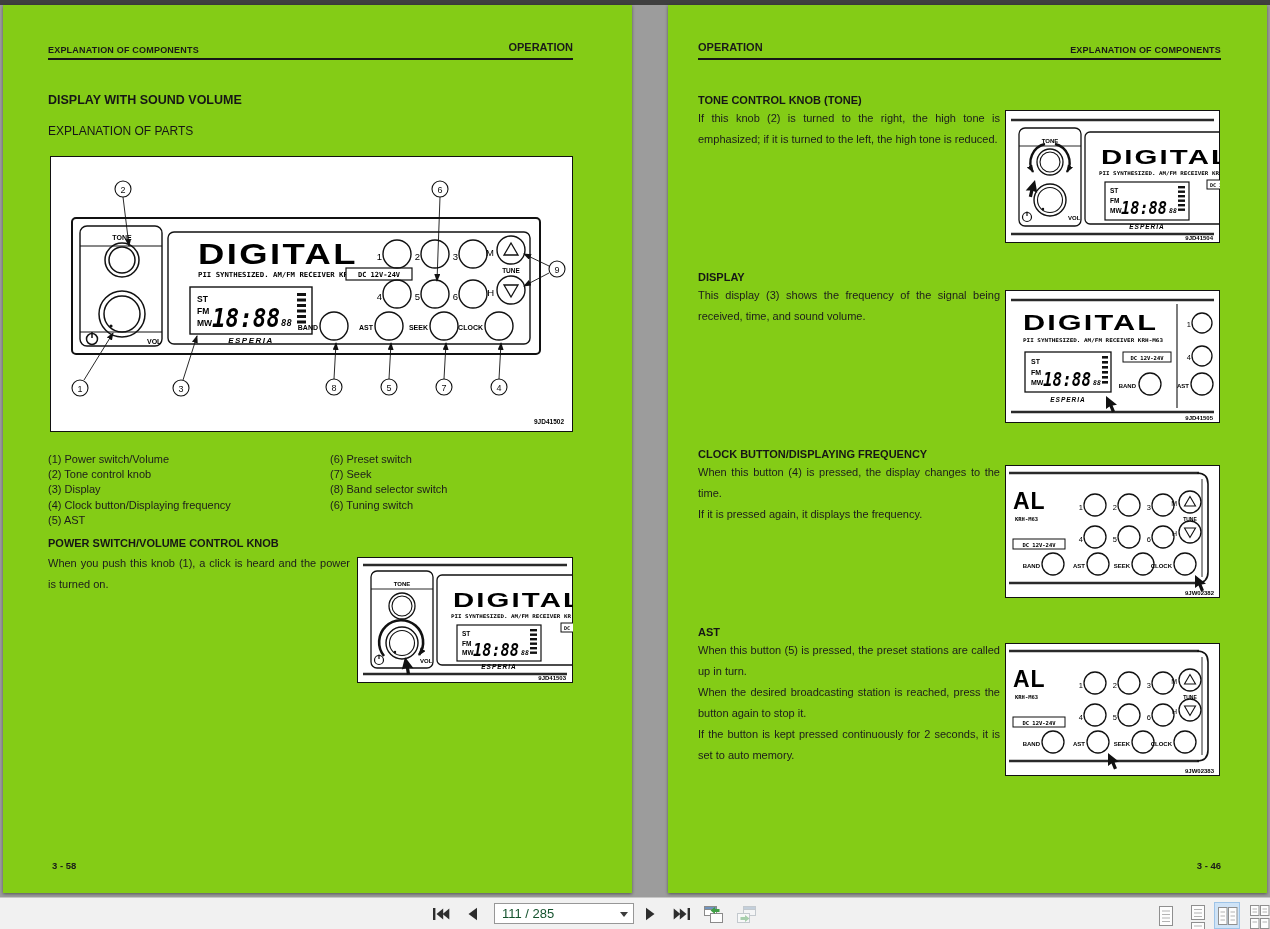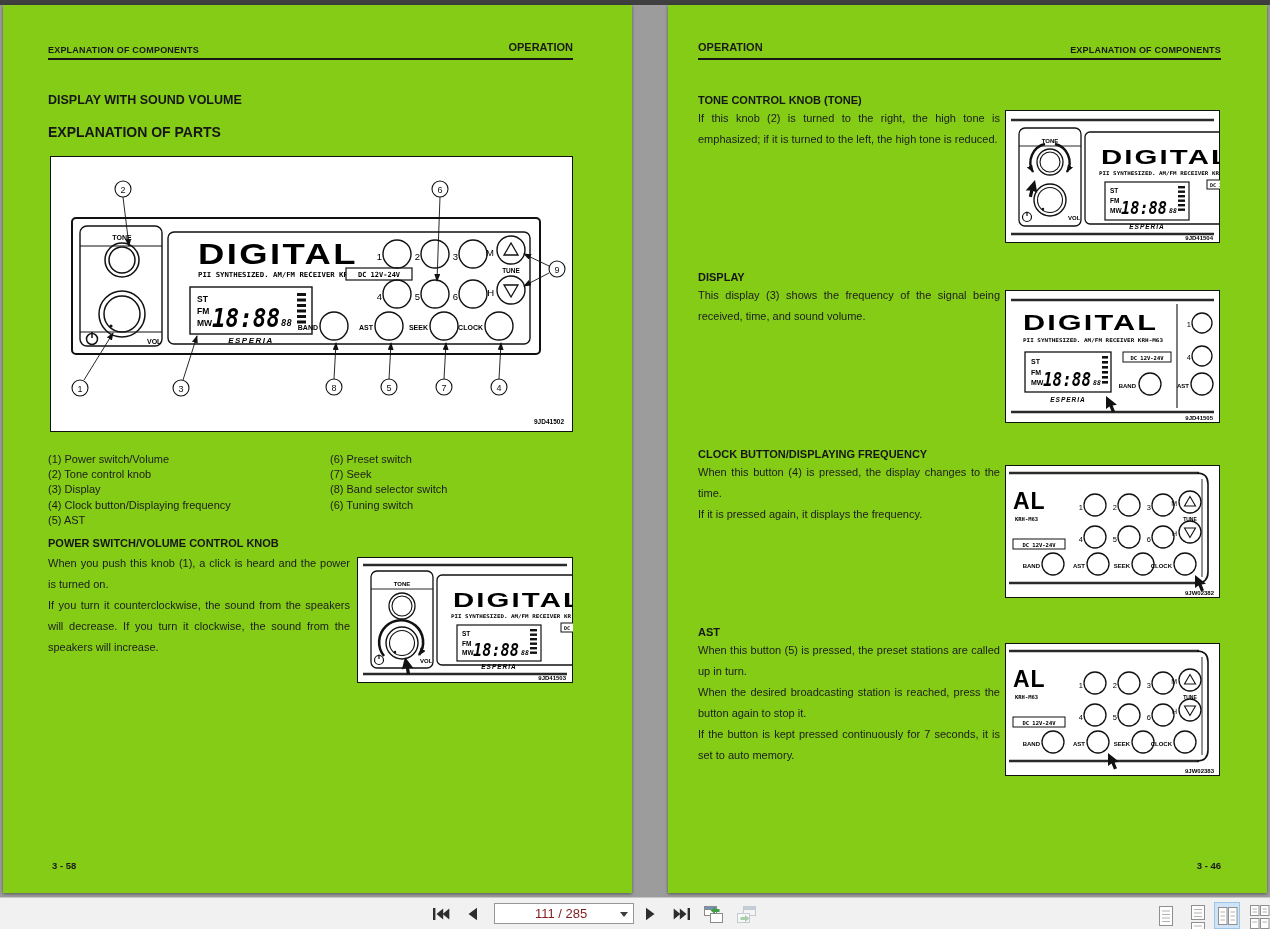--- a/index.html
+++ b/index.html
@@ -11,33 +11,33 @@
   }
   .top-strip{position:absolute;top:0;left:0;width:1270px;height:5px;background:#3f3f3f;}
   .page{position:absolute;top:5px;bottom:36px;background:#84cc16;box-shadow:0 1px 3px rgba(0,0,0,.45);}
   .page-left{left:3px;width:629px;}
   .page-right{left:668px;width:599px;}
   .abs{position:absolute;}
   .runhead-sm{font-size:9px;font-weight:bold;color:#1a1a1a;letter-spacing:.2px;}
   .runhead-lg{font-size:11px;font-weight:bold;color:#1a1a1a;}
   .headrule{height:2px;background:#161616;}
   .doc-title{font-size:12.5px;font-weight:bold;color:#161616;}
-  .doc-sub{font-size:14px;font-weight:bold;color:#161616;}
+  .doc-sub{font-size:12px;font-weight:normal;color:#161616;}
   .sec-head{font-size:11px;font-weight:bold;color:#161616;line-height:13px;}
   .body-text{font-size:11px;line-height:21px;color:#1c1c1c;text-align:justify;}
   .body-text p{margin:0;}
   .parts{font-size:11px;line-height:15.2px;color:#1c1c1c;}
   .pagenum{font-size:9.5px;font-weight:bold;color:#1a1a1a;}
   .fig{position:absolute;background:#fff;}
   
   .toolbar{position:absolute;left:0;bottom:0;width:1270px;height:32px;background:#f1f1f1;border-top:1px solid #c6c6c6;box-sizing:border-box;}
   .tbtn{position:absolute;top:9px;background:none;border:none;padding:0;margin:0;cursor:pointer;line-height:0;}
   .tbtn.viewbtn{top:7px;}
   .page-combo{position:absolute;top:5px;width:140px;height:21px;background:#fff;border:1px solid #979797;box-sizing:border-box;cursor:pointer;}
-  .page-num{position:absolute;left:7px;top:2px;font-size:13px;color:#7f1d1d;margin-left:33px;}
+  .page-num{position:absolute;left:7px;top:2px;font-size:13px;color:#14532d;}
   .combo-arrow{position:absolute;right:5px;top:8px;width:0;height:0;border-left:4px solid transparent;border-right:4px solid transparent;border-top:5px solid #3c3c3c;}
   .layout-btn{position:absolute;top:4px;width:26px;height:27px;border:1px solid transparent;background:none;padding:1px 0 0 1px;margin:0;cursor:pointer;line-height:0;box-sizing:border-box;}
   .layout-btn.selected{background:#cfe3f6;border-color:#9ec4e8;}
 </style>
 </head>
 <body>
 
 <div class="top-strip"></div>
 
 <div class="page page-left">
@@ -187,21 +187,20 @@
   <div class="abs parts" style="left:327px;top:447px;width:240px;">
     <div>(6) Preset switch</div>
     <div>(7) Seek</div>
     <div>(8) Band selector switch</div>
     <div>(6) Tuning switch</div>
   </div>
 
   <div class="abs sec-head" style="left:45px;top:532px;">POWER SWITCH/VOLUME CONTROL KNOB</div>
   <div class="abs body-text" style="left:45px;top:548px;width:302px;">
     <p>When you push this knob (1), a click is heard and the power is turned on.</p>
-    <p>If you turn it counterclockwise, the sound from the speakers will decrease. If you turn it clockwise, the sound from the speakers will increase.</p>
   </div>
 
   <svg class="fig" style="left:354px;top:552px;" width="216" height="126" viewBox="0 0 216 126" font-family="Liberation Sans, sans-serif">
     <rect x="0.5" y="0.5" width="215" height="125" fill="#fff" stroke="#111"></rect>
     <g stroke="#2a2a2a">
       <line x1="6" y1="8" x2="210" y2="8" stroke-width="2.4"></line>
       <line x1="6" y1="117" x2="210" y2="117" stroke-width="2.4"></line>
     </g>
     <g stroke="#111" fill="none">
       <rect x="14" y="14" width="62" height="97" rx="6" stroke-width="1.3"></rect>
@@ -419,21 +418,21 @@
       </g>
     </g>
     <use href="#ptr" transform="translate(190,110)"></use>
     <text x="209" y="130" font-size="6" font-weight="bold" text-anchor="end">9JW02382</text>
   </svg>
 
   <div class="abs sec-head" style="left:30px;top:621px;">AST</div>
   <div class="abs body-text" style="left:30px;top:635px;width:302px;">
     <p>When this button (5) is pressed, the preset stations are called up in turn.</p>
     <p>When the desired broadcasting station is reached, press the button again to stop it.</p>
-    <p>If the button is kept pressed continuously for 7 seconds, it is set to auto memory.</p>
+    <p>If the button is kept pressed continuously for 2 seconds, it is set to auto memory.</p>
   </div>
   <svg class="fig" style="left:337px;top:638px;" width="215" height="133" viewBox="0 0 215 133" font-family="Liberation Sans, sans-serif">
     <rect x="0.5" y="0.5" width="214" height="132" fill="#fff" stroke="#111"></rect>
     <g stroke="#2a2a2a" fill="none">
       <line x1="4" y1="8" x2="194" y2="8" stroke-width="2.4"></line>
       <line x1="4" y1="118" x2="194" y2="118" stroke-width="2.4"></line>
       <path d="M192,8 Q203,8 203,19 L203,107 Q203,118 192,118" stroke="#111" stroke-width="1.6"></path>
       <line x1="197" y1="14" x2="197" y2="112" stroke="#111" stroke-width="0.9"></line>
     </g>
     <text x="8" y="44" font-size="23" font-weight="bold" letter-spacing="1">AL</text>

